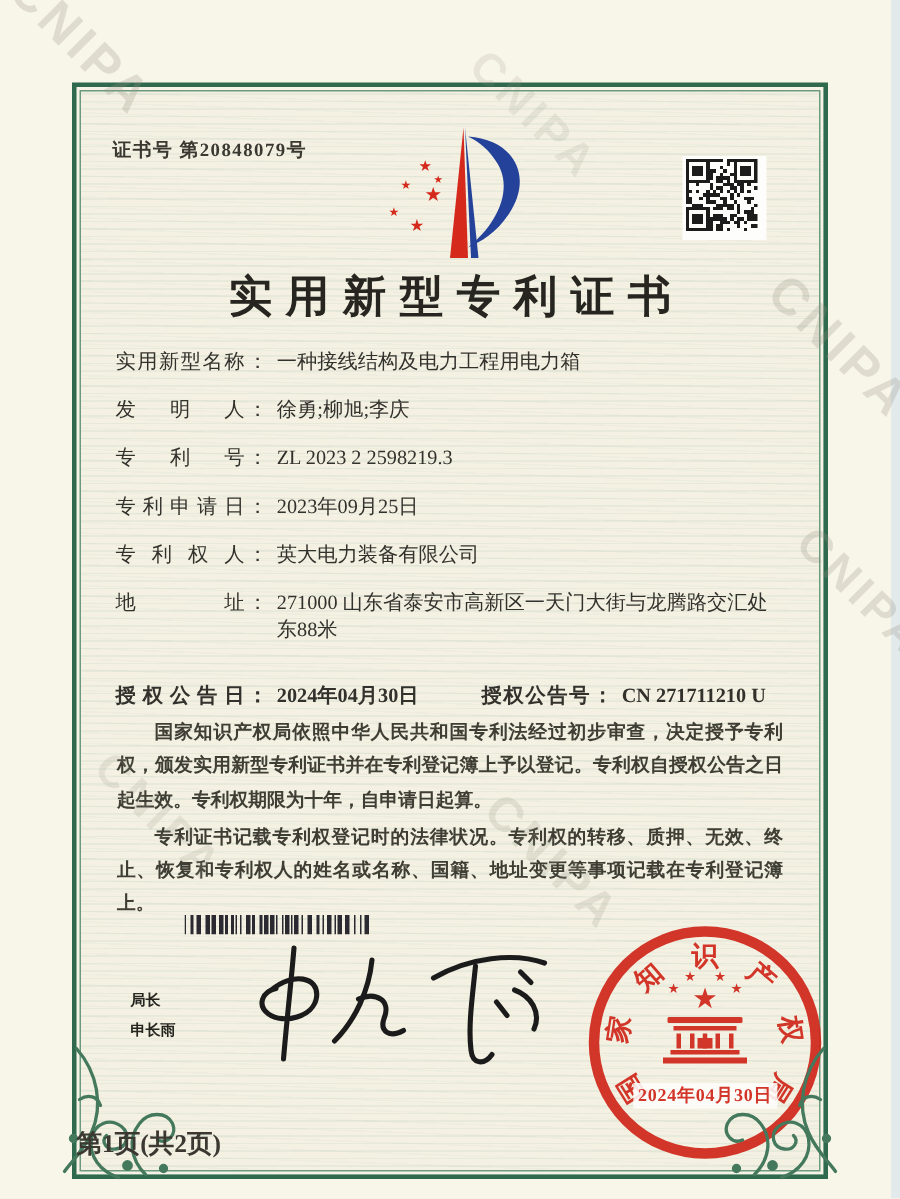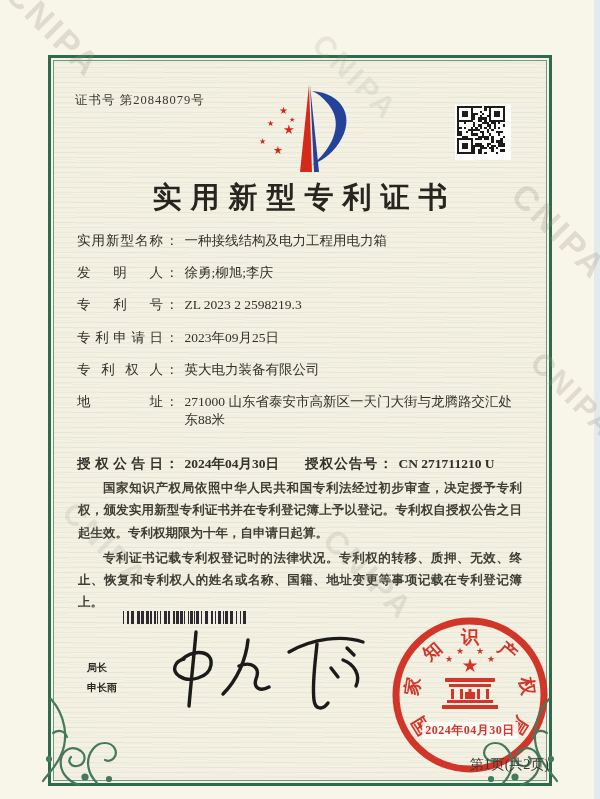--- a/index.html
+++ b/index.html
@@ -17,35 +17,35 @@
       repeating-linear-gradient(0deg, rgba(122,165,140,0.10) 0 1px, rgba(0,0,0,0) 1px 5px),
       repeating-linear-gradient(2deg, rgba(122,165,140,0.05) 0 1px, rgba(0,0,0,0) 1px 7px),
       #f4f1e3;
   }
   .wm{
     position:absolute;z-index:6;pointer-events:none;
     font-family:"Liberation Sans","DejaVu Sans",sans-serif;
     font-weight:bold;color:rgba(152,148,132,0.26);letter-spacing:3px;
     transform:rotate(45deg);white-space:nowrap;
   }
-  .cert-no{position:absolute;left:24px;top:34px;font-size:12.5px;font-weight:normal;color:#3a3831;letter-spacing:1px;text-align:right;}
+  .cert-no{position:absolute;left:24px;top:34px;font-size:12.5px;font-weight:bold;color:#3a3831;letter-spacing:1px;text-align:right;}
   .logo{position:absolute;left:198px;top:24px;width:120px;height:94px;}
   .qr{position:absolute;left:404px;top:46px;width:52px;height:52px;background:#fdfdfb;padding:2px;}
   .title{
     position:absolute;left:0;top:120px;width:100%;text-align:center;
     font-size:29px;font-weight:bold;color:#262520;letter-spacing:9px;text-indent:9px;
   }
   .fields{position:absolute;left:26px;top:174px;right:26px;color:#32312c;}
   .frow{display:flex;align-items:flex-start;margin-bottom:14px;font-size:13.5px;font-weight:normal;line-height:1.35;}
   .flabel{width:86px;flex:none;text-align:justify;text-align-last:justify;}
   .fcolon{flex:none;padding:0 6px 0 2px;}
   .fvalue{max-width:356px;}
   .grant-row{display:flex;}
   .grant-row .sub{display:flex;font-size:13.5px;font-weight:bold;line-height:1.35;}
-  .grant-row .sub2{margin-left:26px;}
+  .grant-row .sub2{margin-left:42px;}
   .grant-row .sub2 .flabel{width:72px;}
   .body-text{
     position:absolute;left:27px;right:27px;top:419px;
     font-size:12.5px;line-height:1.78;font-weight:bold;color:#3f3e35;
     text-align:justify;
   }
   .body-text p{margin:0 0 3px 0;text-indent:2em;}
   .barcode{position:absolute;left:72px;top:552px;width:124px;height:13px;}
   .signer{position:absolute;left:36px;top:600px;font-size:10px;font-weight:bold;color:#262520;line-height:1.95;}
   .signature{position:absolute;left:100px;top:560px;width:240px;height:105px;}
@@ -53,21 +53,21 @@
   .seal-ring-text{position:absolute;left:0;top:0;width:162px;height:162px;}
   .seal-ring-text span{
     position:absolute;left:50%;top:50%;width:22px;height:22px;margin-left:-11px;margin-top:-11px;
     text-align:center;font-size:18px;font-weight:bold;color:#d0281c;line-height:22px;
   }
   .seal-date{
     position:absolute;left:50%;top:108px;transform:translateX(-50%);
     background:rgba(255,255,254,0.88);padding:0 3px;
     font-size:12px;font-weight:bold;color:#d0281c;white-space:nowrap;letter-spacing:0.5px;
   }
-  .footer{position:absolute;left:0;bottom:9px;width:100%;text-align:right;font-size:14px;font-weight:normal;color:#3a3831;}
+  .footer{position:absolute;left:0;bottom:9px;width:100%;text-align:left;font-size:17px;font-weight:bold;color:#3a3831;}
   .flourish{position:absolute;width:100px;height:100px;bottom:-6px;}
   .flourish.fl{left:-12px;}
   .flourish.fr{right:-12px;transform:scaleX(-1);}
 </style>
 </head>
 <body>
 
 <div class="scan-edge"></div>
 
 <span class="wm" style="left:-6px;top:10px;font-size:34px;">CNIPA</span>

